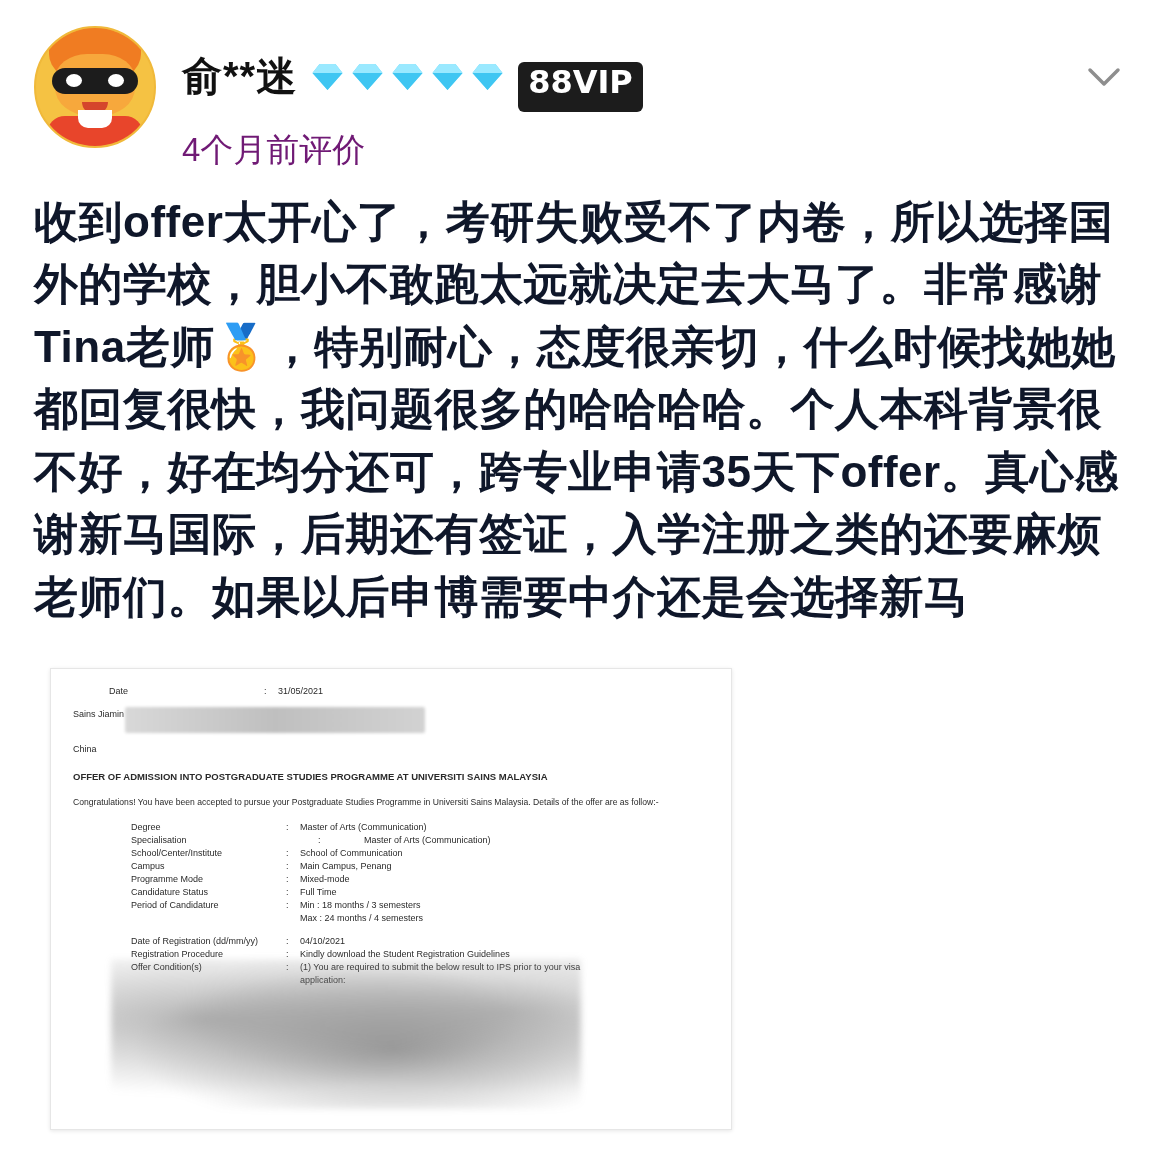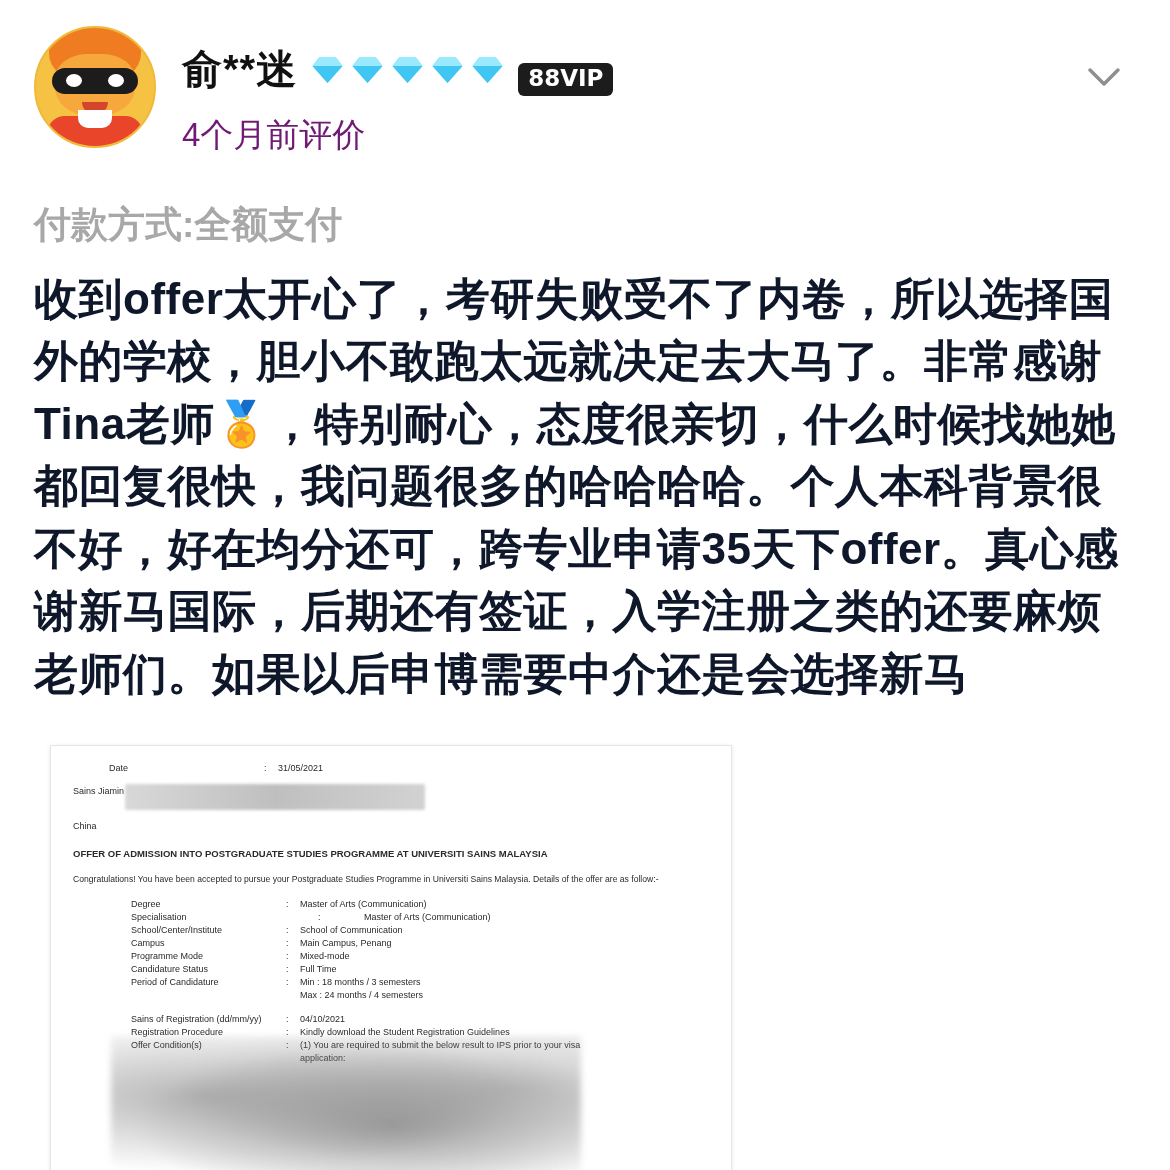--- a/index.html
+++ b/index.html
@@ -138,23 +138,23 @@
     gap: 7px;
     align-items: center;
   }
   .diamond {
     width: 33px;
     height: 30px;
   }
   .vip-badge {
     background: #1c1c1c;
     color: #ffffff;
-    font-size: 23px;
-    font-weight: bold;
-    padding: 2px 10px 4px 10px;
+    font-size: 32px;
+    font-weight: bold;
+    padding: 2px 10px 11px 10px;
     border-radius: 6px;
     letter-spacing: 0px;
     line-height: 1.15;
     font-family: "DejaVu Sans", sans-serif;
     margin-top: 20px;
   }
   .time-row {
     margin-top: 16px;
     font-size: 33px;
     color: #701a75;
@@ -292,21 +292,20 @@
       <div class="time-row">4个月前评价</div>
     </div>
 
     <span class="chevron">
       <svg viewBox="0 0 48 48" width="48" height="48">
           <polyline points="10,18 24,32 38,18" fill="none" stroke="#8e8e8e" stroke-width="3.5" stroke-linecap="round" stroke-linejoin="round"></polyline>
         </svg>
     </span>
   </div>
 
-  <div class="pay-method">付款方式:全额支付</div>
 
   <div class="review-text">收到offer太开心了，考研失败受不了内卷，所以选择国外的学校，胆小不敢跑太远就决定去大马了。非常感谢Tina老师🏅，特别耐心，态度很亲切，什么时候找她她都回复很快，我问题很多的哈哈哈哈。个人本科背景很不好，好在均分还可，跨专业申请35天下offer。真心感谢新马国际，后期还有签证，入学注册之类的还要麻烦老师们。如果以后申博需要中介还是会选择新马</div>
 
   <div class="attachment">
     <div class="doc-inner">
       <div class="doc-row">
         <span class="doc-label">Date</span>
         <span class="doc-colon">:</span>
         <span>31/05/2021</span>
       </div>
@@ -354,21 +353,21 @@
           <span class="doc-label">Period of Candidature</span>
           <span class="doc-colon">:</span>
           <span>Min : 18 months / 3 semesters</span>
         </div>
         <div class="doc-row" style="margin-left:22px;">
           <span class="doc-label"></span>
           <span class="doc-colon"></span>
           <span>Max : 24 months / 4 semesters</span>
         </div>
         <div class="doc-row" style="margin-left:22px;margin-top:10px;">
-          <span class="doc-label">Sains of Registration (dd/mm/yy)</span>
+          <span class="doc-label">Date of Registration (dd/mm/yy)</span>
           <span class="doc-colon">:</span>
           <span>04/10/2021</span>
         </div>
         <div class="doc-row" style="margin-left:22px;">
           <span class="doc-label">Registration Procedure</span>
           <span class="doc-colon">:</span>
           <span>Kindly download the Student Registration Guidelines</span>
         </div>
         <div class="doc-row" style="margin-left:22px;">
           <span class="doc-label">Offer Condition(s)</span>

